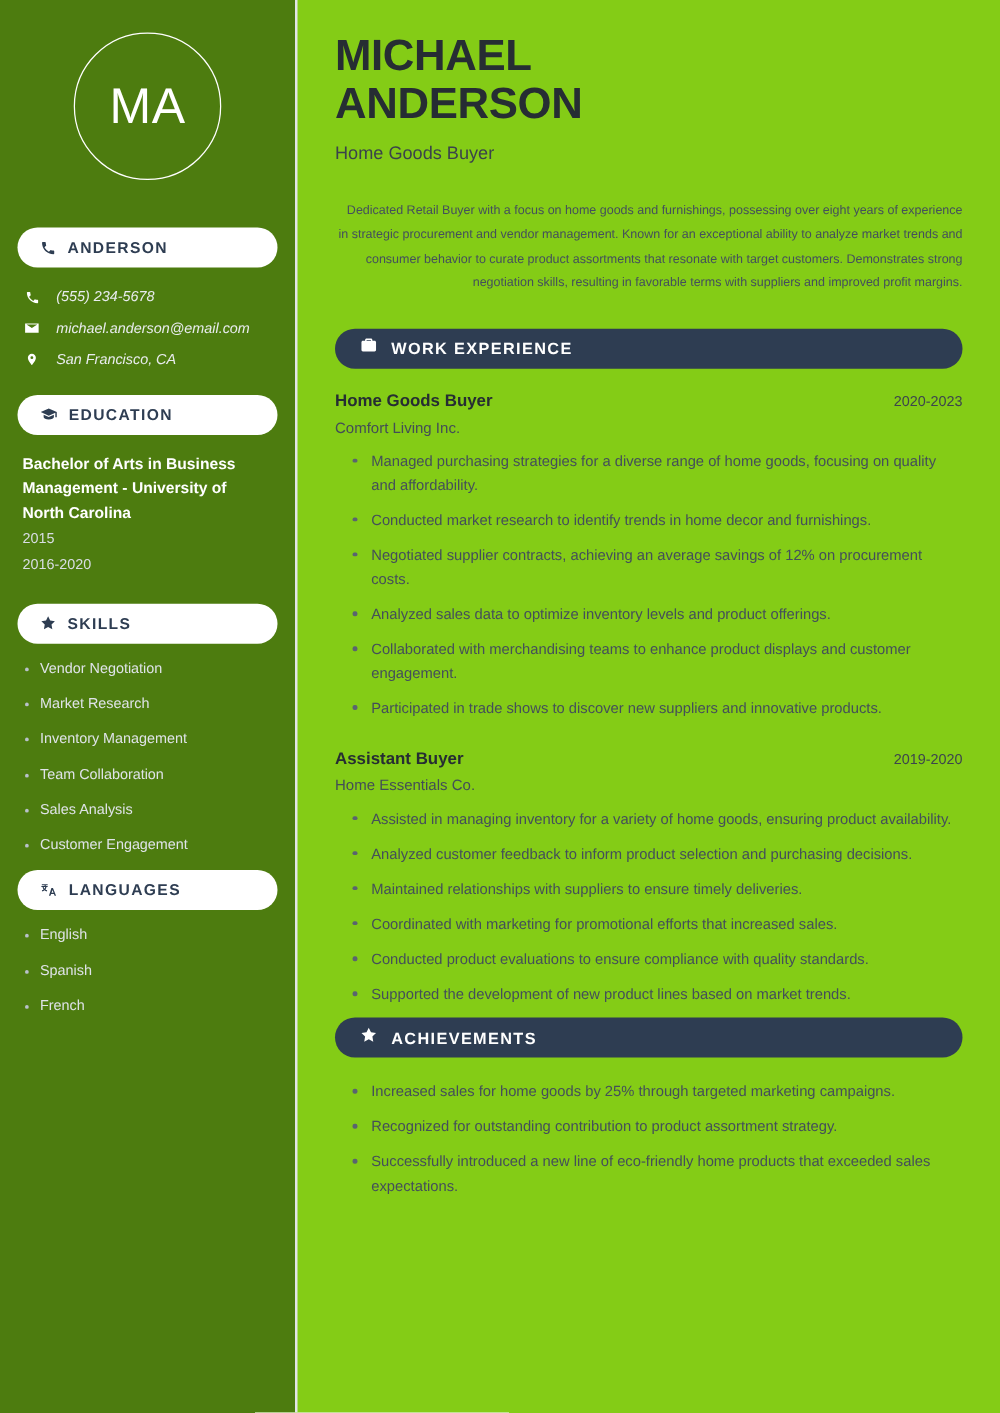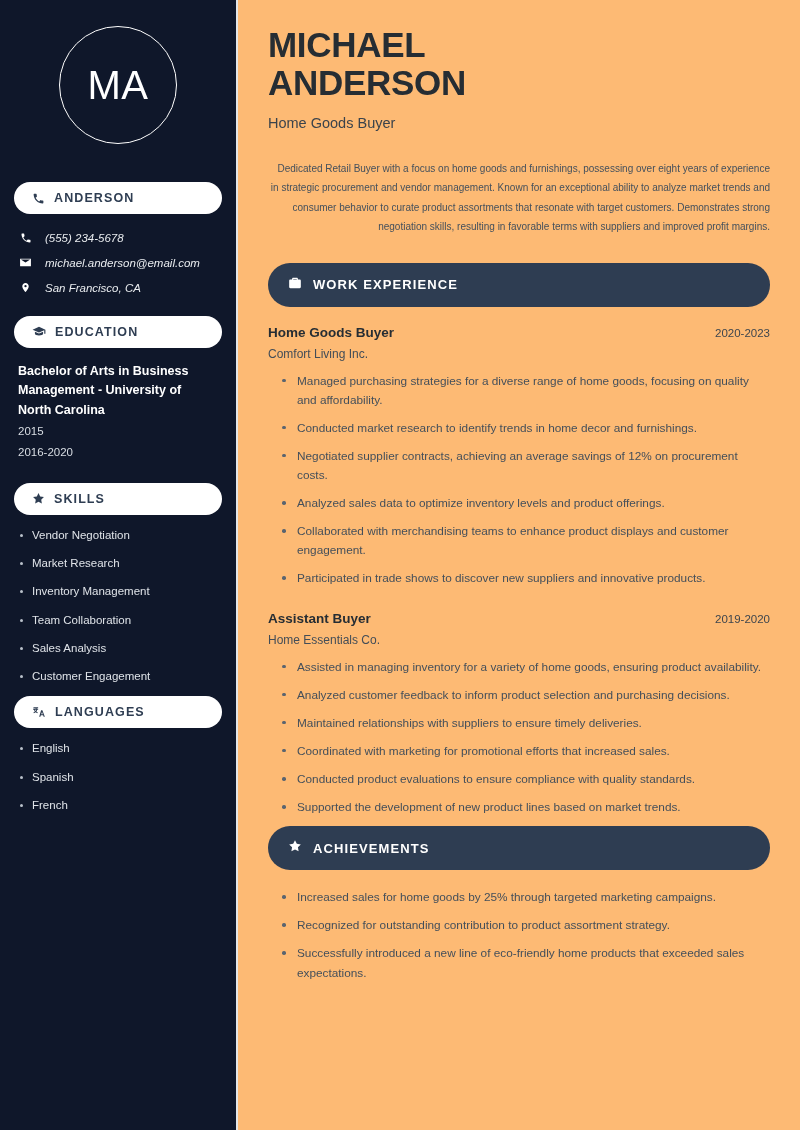--- a/index.html
+++ b/index.html
@@ -22,21 +22,21 @@
     height: 1130px;
     display: flex;
     background: #f5f6f6;
     overflow: hidden;
   }
 
   
   .sidebar {
     width: 236px;
     flex: 0 0 236px;
-    background: #0f172a;
+    background: #4d7c0f;
     padding: 0 14px;
     position: relative;
   }
   .sidebar::after {
     content: "";
     position: absolute;
     top: 0; right: -2px;
     width: 2px; height: 100%;
     background: #e3e5e7;
   }
@@ -135,21 +135,21 @@
     width: 3px; height: 3px;
     border-radius: 50%;
     background: #b9c1cb;
   }
 
   .sidebar .gap-lang { margin-top: 6px; }
 
   
   .main {
     flex: 1;
-    background: #fdba74;
+    background: #84cc16;
     padding: 26px 30px 0 32px;
   }
 
   .name {
     font-size: 35px;
     font-weight: 700;
     line-height: 1.08;
     color: #262d33;
     letter-spacing: -0.3px;
   }
@@ -163,21 +163,21 @@
     margin-top: 28px;
     font-size: 10px;
     line-height: 1.95;
     color: #44505c;
     text-align: right;
   }
 
   .sec-bar {
     background: #2e3d52;
     border-radius: 999px;
-    height: 44px;
+    height: 32px;
     display: flex;
     align-items: center;
     gap: 11px;
     padding: 0 20px;
     margin-top: 26px;
     margin-bottom: 18px;
     color: #ffffff;
   }
   .sec-bar .sec-label {
     font-size: 13px;

